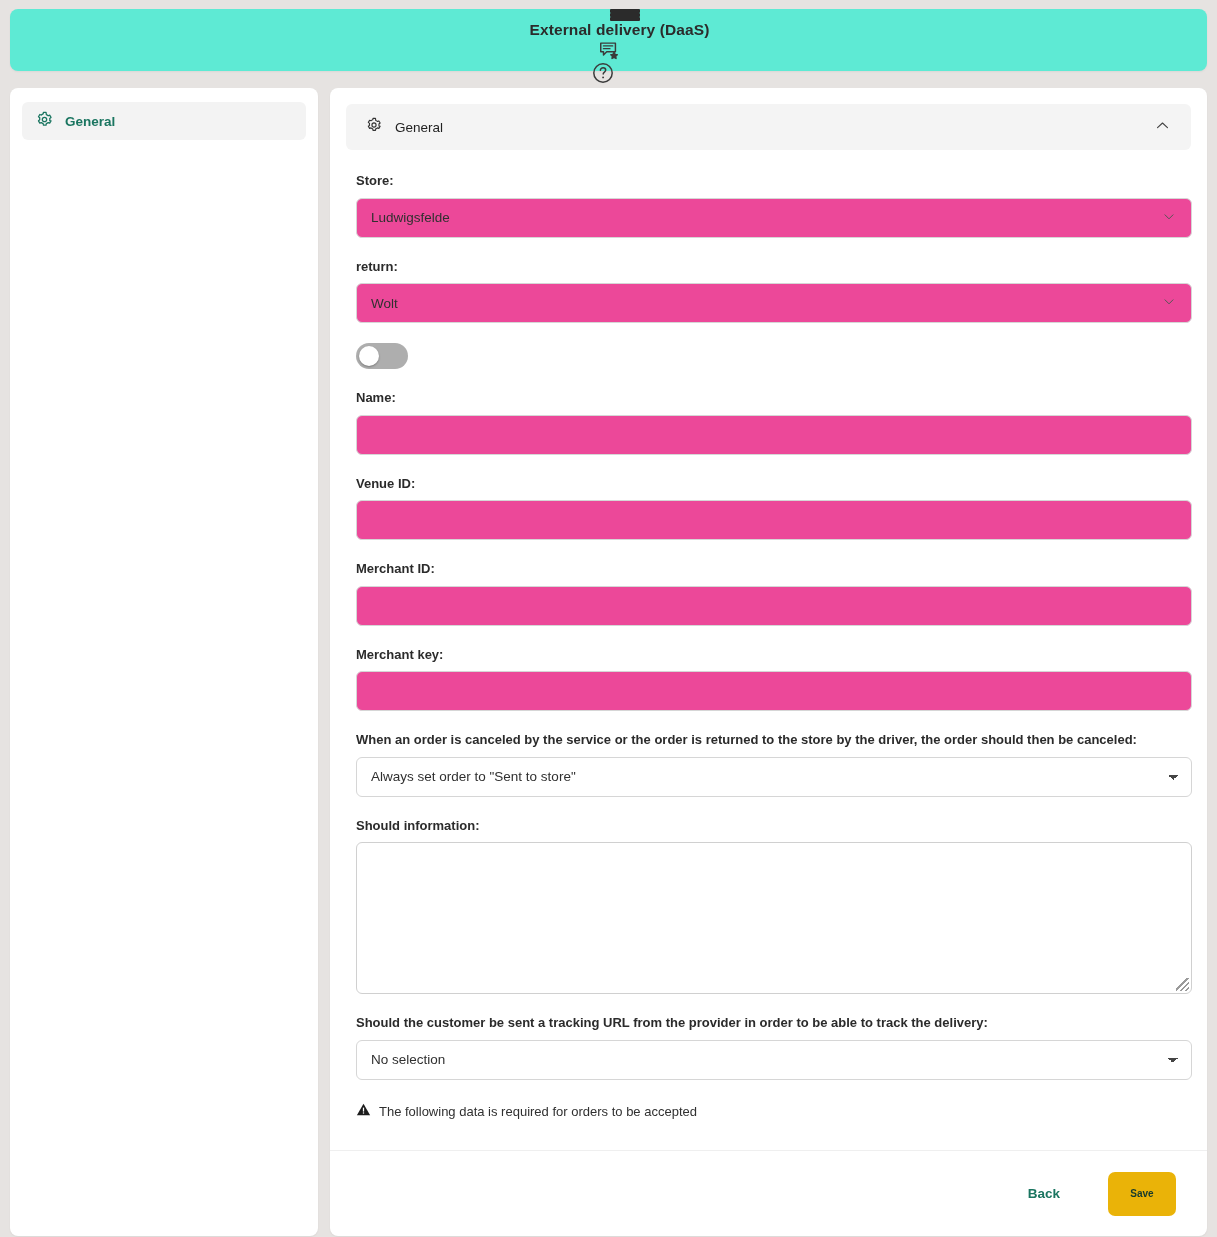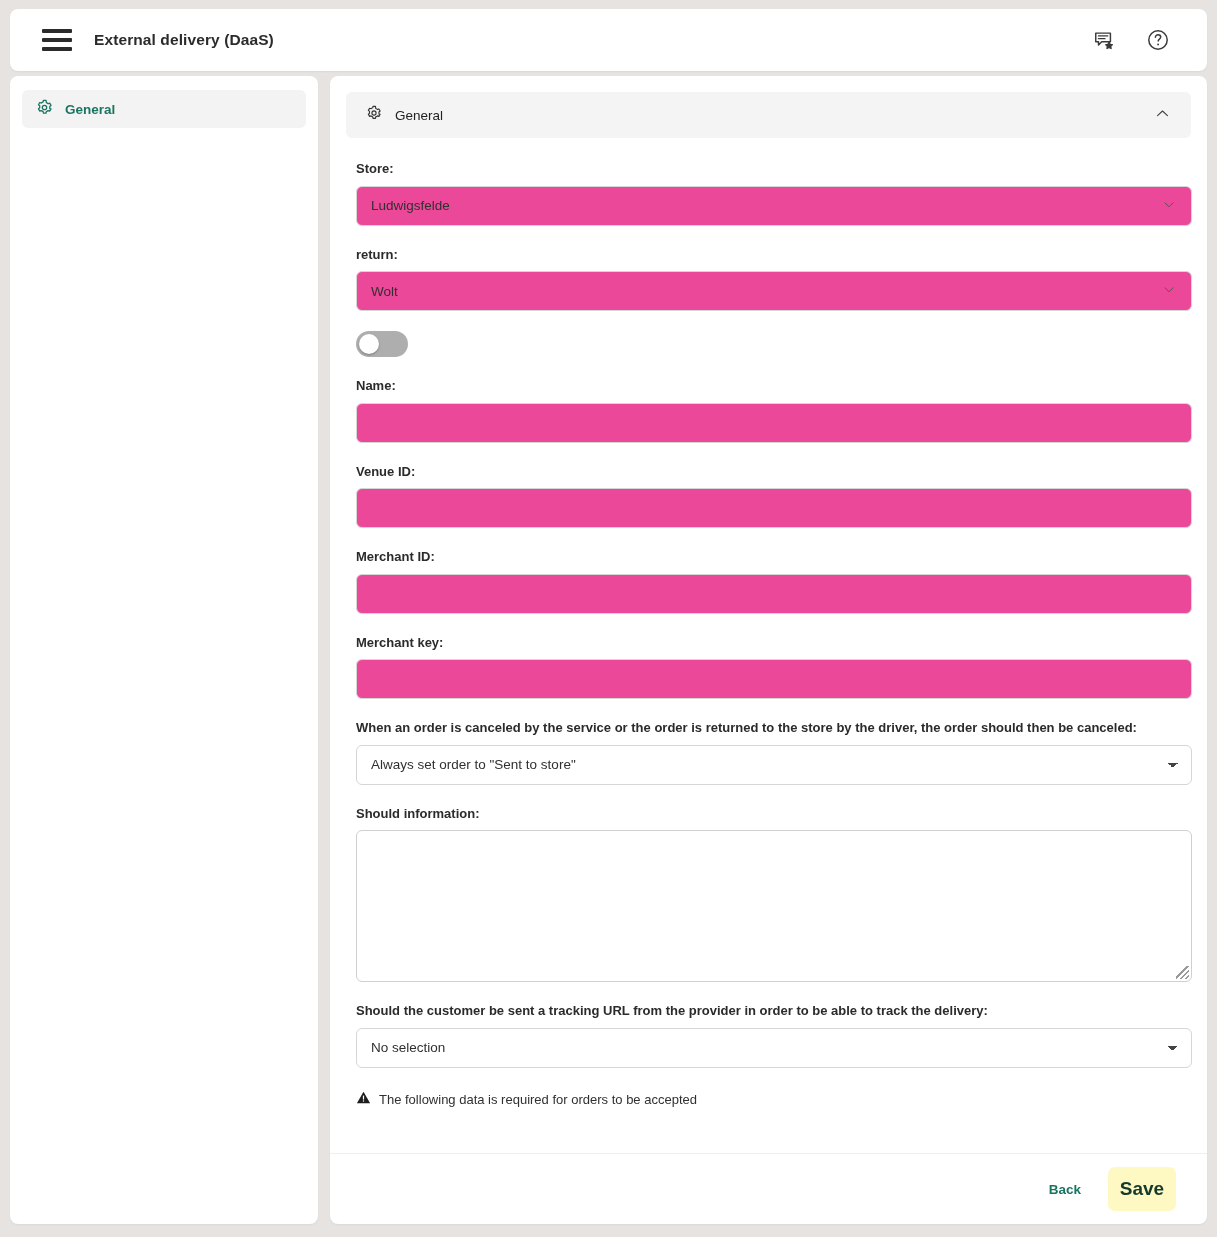--- a/index.html
+++ b/index.html
@@ -8,44 +8,45 @@
     width: 1217px; height: 1237px;
     background: #e6e3e1;
     font-family: "Liberation Sans", sans-serif;
     -webkit-font-smoothing: antialiased;
   }
   .page { width: 1217px; height: 1237px; position: relative; overflow: hidden; }
 
   
   .topbar {
     position: absolute; left: 10px; top: 9px; width: 1197px; height: 62px;
-    background: #ffffff; border-radius: 8px;
+    background: #5eead4; border-radius: 8px;
     display: flex; align-items: center;
     box-shadow: 0 1px 2px rgba(0,0,0,0.05);
+    flex-direction: column;
   }
   .hamburger {
     margin-left: 32px; width: 30px; height: 22px;
     display: flex; flex-direction: column; justify-content: space-between;
     cursor: pointer;
   }
   .hamburger span { display: block; height: 4px; background: #2b2b2b; border-radius: 1px; }
   .topbar-title {
     margin-left: 22px; font-size: 15.5px; font-weight: bold; color: #2b2b2b;
     letter-spacing: 0.1px;
   }
   .topbar-spacer { flex: 1; }
   .topbar-icon {
     width: 34px; height: 34px; display: flex; align-items: center; justify-content: center;
     cursor: pointer; color: #3b3b3b;
   }
   .topbar-icon:last-child { margin-right: 32px; }
   .topbar-icon + .topbar-icon { margin-left: 20px; }
 
   
-  .content { position: absolute; left: 10px; top: 76px; width: 1197px; height: 1148px; }
+  .content { position: absolute; left: 10px; top: 88px; width: 1197px; height: 1148px; }
 
   .sidebar {
     position: absolute; left: 0; top: 0; width: 308px; height: 1148px;
     background: #ffffff; border-radius: 8px;
     box-shadow: 0 1px 2px rgba(0,0,0,0.05);
     padding: 14px 12px;
   }
   .side-item {
     display: flex; align-items: center; gap: 12px;
     height: 38px; padding: 0 14px; border-radius: 6px;
@@ -128,32 +129,32 @@
       linear-gradient(135deg, transparent 0 82%, #9a9a9a 82% 92%, transparent 92% 100%);
   }
 
   .notes { margin-top: 22px; }
   .note-row {
     display: flex; align-items: center; gap: 8px;
     font-size: 13px; color: #303030; margin-bottom: 6px; line-height: 1.4;
   }
 
   .panel-footer {
-    height: 71px; border-top: 1px solid #efefef;
+    height: 86px; border-top: 1px solid #efefef;
     display: flex; align-items: center; justify-content: flex-end;
-    padding-right: 31px; gap: 23px;
+    padding-right: 31px; gap: 44px;
   }
   .btn-back {
     font-size: 13.5px; font-weight: bold; color: #1a7560;
     background: none; border: none; cursor: pointer;
     font-family: "Liberation Sans", sans-serif; padding: 6px 4px;
   }
   .btn-save {
-    font-size: 19px; font-weight: bold; color: #14past; color: #153a2d;
-    background: #fef9c3; border: none; border-radius: 7px;
+    font-size: 10px; font-weight: bold; color: #14past; color: #153a2d;
+    background: #eab308; border: none; border-radius: 7px;
     width: 68px; height: 44px; cursor: pointer;
     font-family: "Liberation Sans", sans-serif;
   }
 </style>
 </head>
 <body>
 
 <div class="page">
 
   <div class="topbar">

